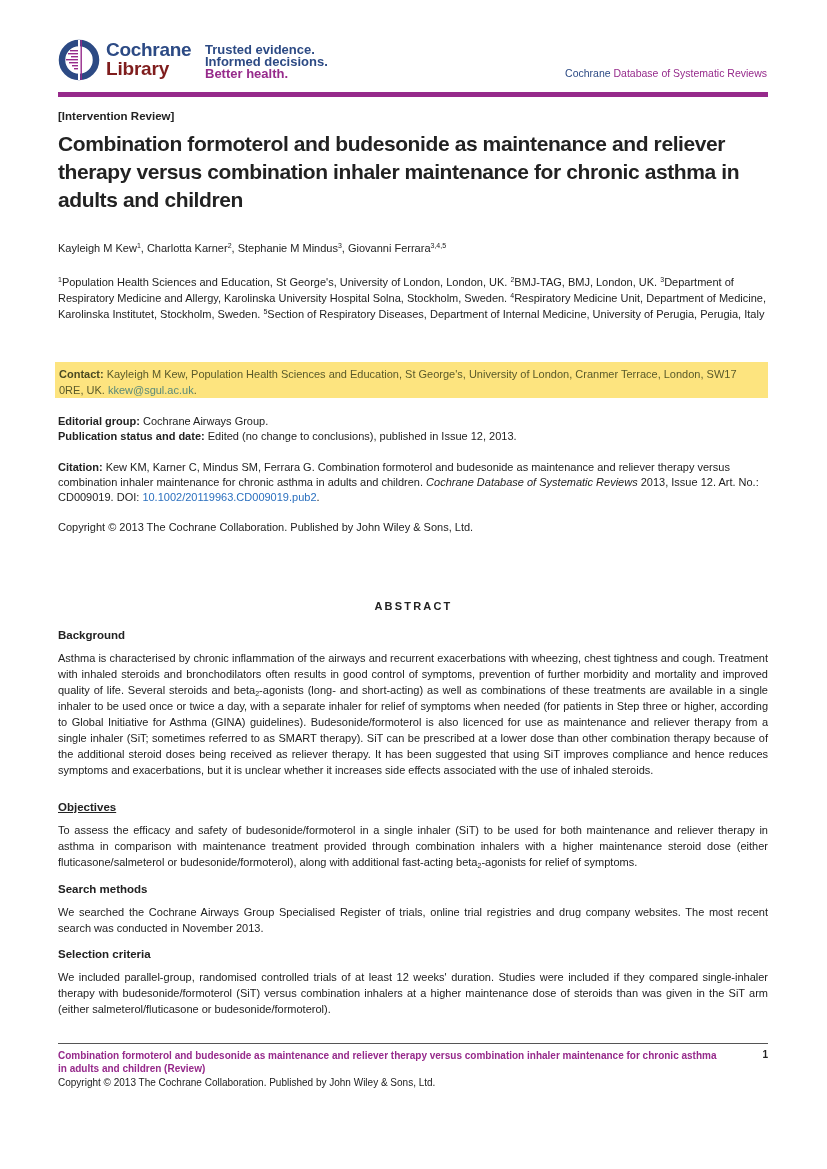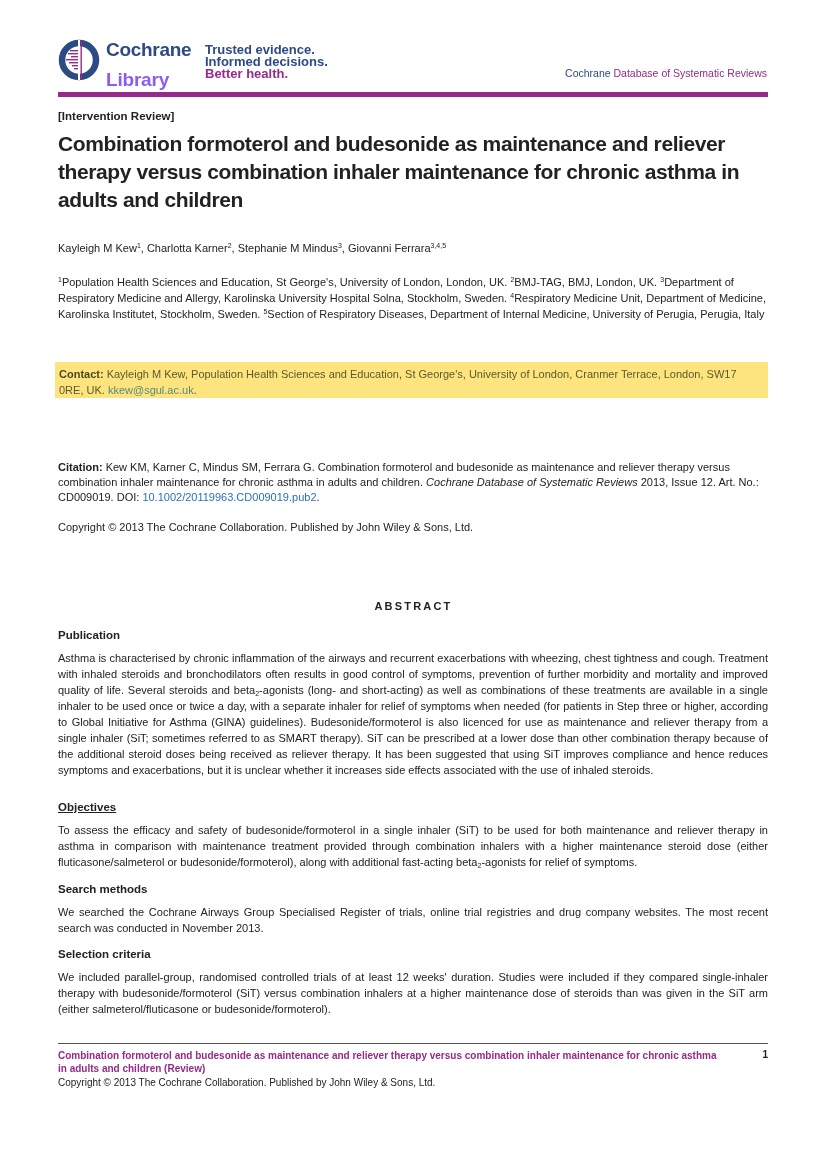--- a/index.html
+++ b/index.html
@@ -6,21 +6,21 @@
   body {
     width: 827px; height: 1169px; position: relative; overflow: hidden;
     font-family: "Liberation Sans", sans-serif; color: #222;
   }
   .page { position: absolute; left: 0; top: 0; width: 827px; height: 1169px; }
 
   
   .logo { position: absolute; left: 58px; top: 39px; width: 42px; height: 42px; }
   .brand { position: absolute; left: 106px; top: 40px; line-height: 19px; font-weight: bold; font-size: 19px; }
   .brand .c { color: #2c4a84; display: block; letter-spacing: -0.3px; }
-  .brand .l { color: #8b5cf6; display: block; letter-spacing: -0.2px; margin-top: 11px; }
+  .brand .l { color: #7f1d1d; display: block; letter-spacing: -0.2px; }
   .tagline { position: absolute; left: 205px; top: 44px; font-size: 13px; font-weight: bold; line-height: 12px; }
   .tagline div { color: #2c4a84; }
   .tagline .hl { color: #962a8b; }
   .db-title { position: absolute; right: 60px; top: 67px; font-size: 10.5px; }
   .db-title .a { color: #2c4a84; }
   .db-title .b { color: #962a8b; }
   .purple-bar { position: absolute; left: 58px; top: 92px; width: 710px; height: 5px; background: #962a8b; }
 
   .review-type { position: absolute; left: 58px; top: 110px; font-size: 11.5px; font-weight: bold; color: #222; }
   .title { position: absolute; left: 58px; top: 130px; width: 715px; font-size: 21px; line-height: 28px; font-weight: bold; color: #222; letter-spacing: -0.4px; }
@@ -94,30 +94,34 @@
   </div>
 
   <div class="affil">
     <sup>1</sup><span>Population Health Sciences and Education, St George's, University of London, London, UK. </span><sup>2</sup><span>BMJ-TAG, BMJ, London, UK. </span><sup>3</sup><span>Department of Respiratory Medicine and Allergy, Karolinska University Hospital Solna, Stockholm, Sweden. </span><sup>4</sup><span>Respiratory Medicine Unit, Department of Medicine, Karolinska Institutet, Stockholm, Sweden. </span><sup>5</sup><span>Section of Respiratory Diseases, Department of Internal Medicine, University of Perugia, Perugia, Italy</span>
   </div>
 
   <div class="contact">
     <b>Contact:</b><span> Kayleigh M Kew, Population Health Sciences and Education, St George's, University of London, Cranmer Terrace, London, SW17 0RE, UK. </span><span class="email">kkew@sgul.ac.uk</span><span>.</span>
   </div>
 
+  <div class="edgroup">
+    <div><b>Editorial group:</b><span> Cochrane Airways Group.</span></div>
+    <div><b>Publication status and date:</b><span> Edited (no change to conclusions), published in Issue 12, 2013.</span></div>
+  </div>
 
   <div class="citation">
     <b>Citation:</b><span>  Kew KM, Karner C, Mindus SM, Ferrara G. Combination formoterol and budesonide as maintenance and reliever therapy versus combination inhaler maintenance for chronic asthma in adults and children. </span><i>Cochrane Database of Systematic Reviews</i><span> 2013, Issue 12. Art. No.: CD009019. DOI: </span><a>10.1002/20119963.CD009019.pub2</a><span>.</span>
   </div>
 
   <div class="copyright">Copyright © 2013 The Cochrane Collaboration. Published by John Wiley &amp; Sons, Ltd.</div>
 
   <div class="abstract-h">ABSTRACT</div>
 
-  <div class="sec-h" style="top:629px;">Publication</div>
+  <div class="sec-h" style="top:629px;">Background</div>
   <div class="sec-p" style="top:650px;"><span>Asthma is characterised by chronic inflammation of the airways and recurrent exacerbations with wheezing, chest tightness and cough. Treatment with inhaled steroids and bronchodilators often results in good control of symptoms, prevention of further morbidity and mortality and improved quality of life. Several steroids and beta</span><sub>2</sub><span>-agonists (long- and short-acting) as well as combinations of these treatments are available in a single inhaler to be used once or twice a day, with a separate inhaler for relief of symptoms when needed (for patients in Step three or higher, according to Global Initiative for Asthma (GINA) guidelines). Budesonide/formoterol is also licenced for use as maintenance and reliever therapy from a single inhaler (SiT; sometimes referred to as SMART therapy). SiT can be prescribed at a lower dose than other combination therapy because of the additional steroid doses being received as reliever therapy. It has been suggested that using SiT improves compliance and hence reduces symptoms and exacerbations, but it is unclear whether it increases side effects associated with the use of inhaled steroids.</span></div>
 
   <div class="sec-h" style="top:801px;text-decoration:underline;">Objectives</div>
   <div class="sec-p" style="top:822px;"><span>To assess the efficacy and safety of budesonide/formoterol in a single inhaler (SiT) to be used for both maintenance and reliever therapy in asthma in comparison with maintenance treatment provided through combination inhalers with a higher maintenance steroid dose (either fluticasone/salmeterol or budesonide/formoterol), along with additional fast-acting beta</span><sub>2</sub><span>-agonists for relief of symptoms.</span></div>
 
   <div class="sec-h" style="top:883px;">Search methods</div>
   <div class="sec-p" style="top:904px;">We searched the Cochrane Airways Group Specialised Register of trials, online trial registries and drug company websites. The most recent search was conducted in November 2013.</div>
 
   <div class="sec-h" style="top:948px;">Selection criteria</div>
   <div class="sec-p" style="top:969px;">We included parallel-group, randomised controlled trials of at least 12 weeks' duration. Studies were included if they compared single-inhaler therapy with budesonide/formoterol (SiT) versus combination inhalers at a higher maintenance dose of steroids than was given in the SiT arm (either salmeterol/fluticasone or budesonide/formoterol).</div>

